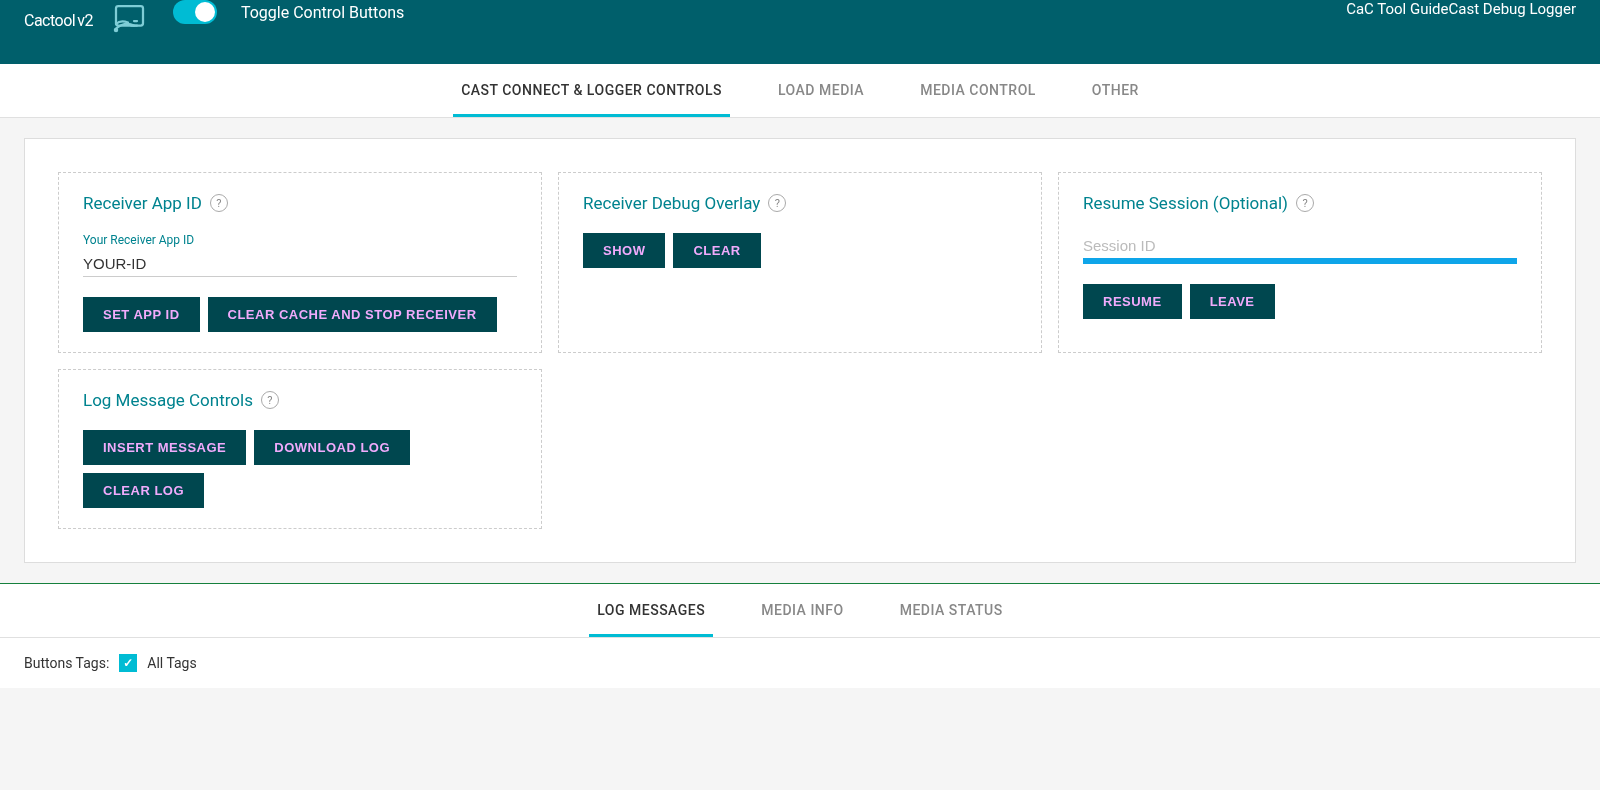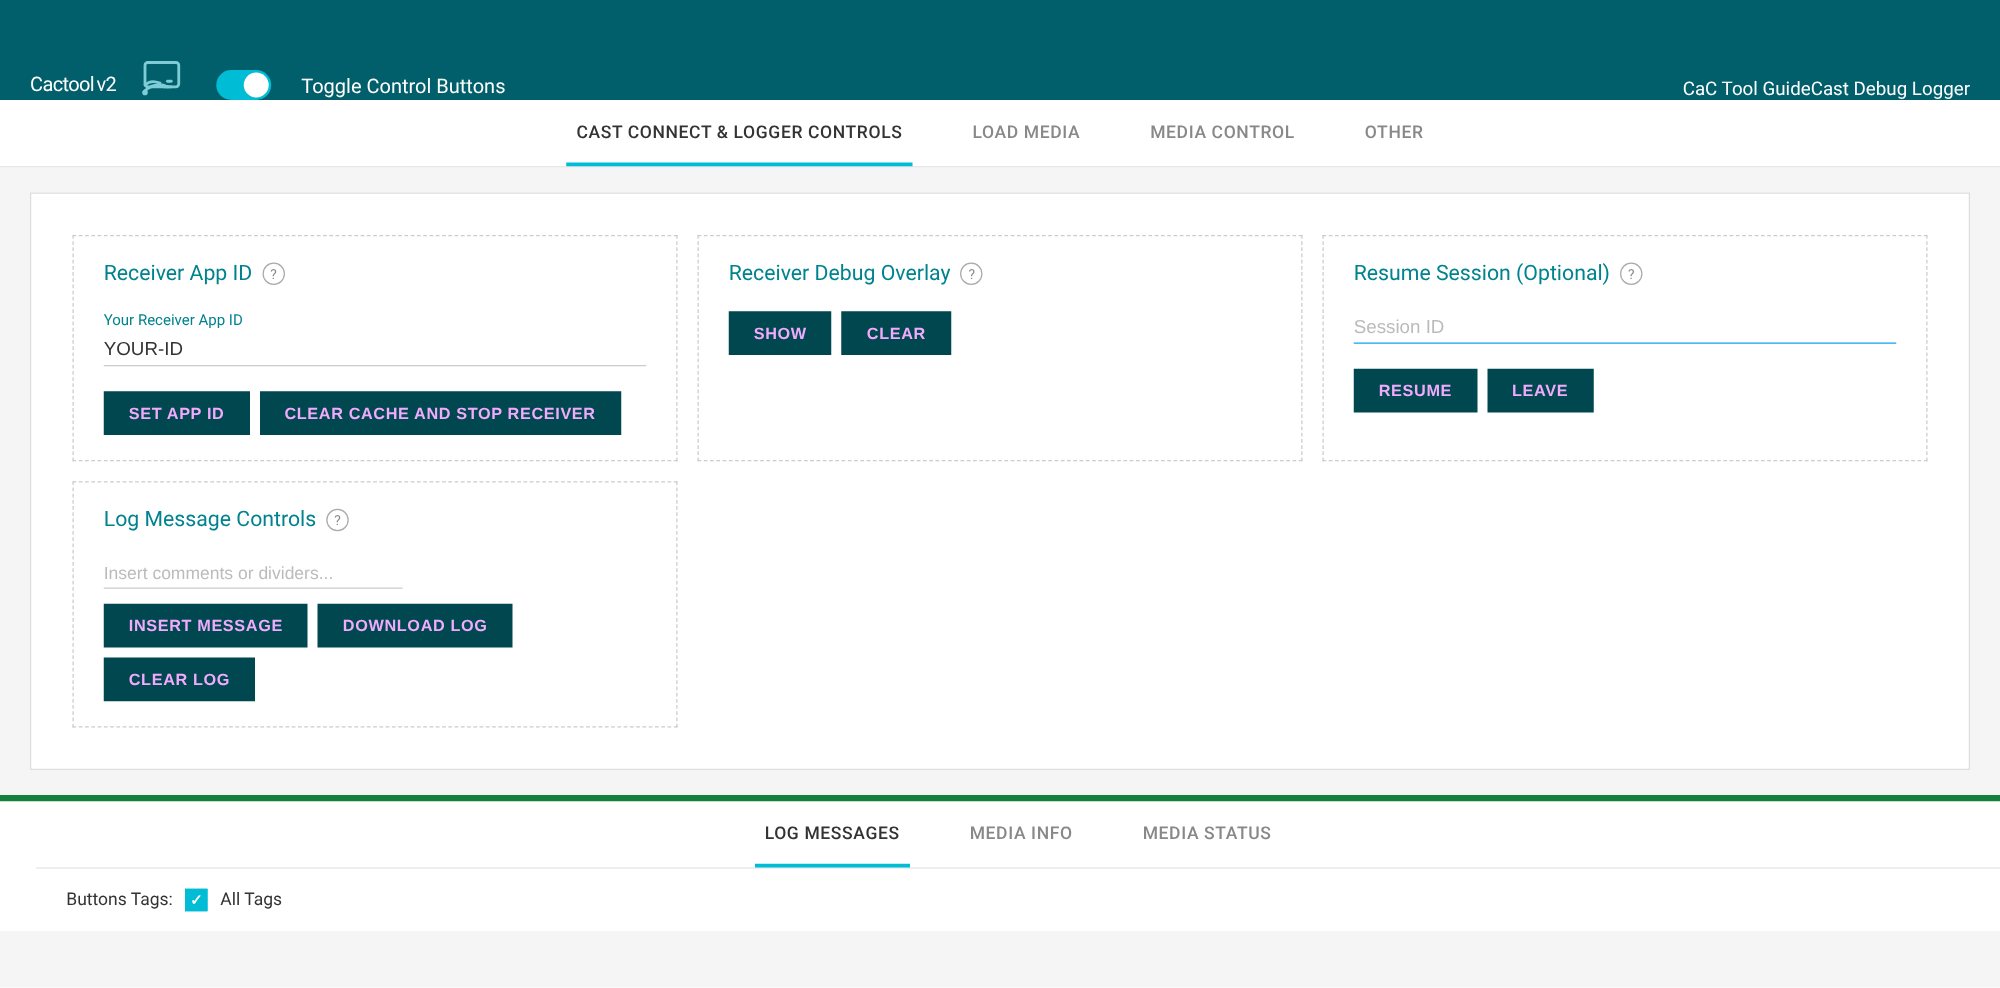--- a/index.html
+++ b/index.html
@@ -3,23 +3,23 @@
   <meta charset="utf-8">
   <style>
     * { box-sizing: border-box; margin: 0; padding: 0; }
     body { font-family: 'Roboto', Arial, sans-serif; background: #f5f5f5; color: #333; font-size: 14px; }
 
     
     .header {
       background: #005f6b;
       color: white;
       display: flex;
-      align-items: flex-end;
+      align-items: flex-start;
       padding: 0 24px;
-      height: 80px;
+      height: 64px;
       gap: 16px;
     }
     .header-logo {
       font-size: 28px;
       font-weight: 300;
       color: white;
       letter-spacing: -0.5px;
     }
     .header-logo span {
       font-size: 16px;
@@ -173,21 +173,21 @@
       font-weight: 700;
       cursor: pointer;
       letter-spacing: 0.5px;
       white-space: nowrap;
     }
 
     
     .session-input {
       width: 100%;
       border: none;
-      border-bottom: 1px solid #0ea5e9;
+      border-bottom: 6px solid #0ea5e9;
       padding: 4px 0;
       font-size: 15px;
       color: #bbb;
       outline: none;
       background: transparent;
       margin-bottom: 20px;
     }
     .session-input::placeholder { color: #bbb; }
 
     
@@ -211,22 +211,21 @@
     .log-buttons {
       display: flex;
       flex-wrap: wrap;
       gap: 8px;
     }
 
     
     .bottom-section {
       background: white;
       margin-top: 0;
-      border-top: 5px solid #15803d;
-      padding-left: 29px;
+      border-top: 1px solid #15803d;
     }
     .bottom-tabs {
       display: flex;
       justify-content: center;
       gap: 40px;
       padding: 0 24px;
       border-bottom: 1px solid #e0e0e0;
     }
     .bottom-tab {
       padding: 18px 8px 16px;
@@ -346,21 +345,20 @@
         <button class="btn">LEAVE</button>
       </div>
     </div>
 
     <div class="panel">
       <div class="panel-title">
         <span>Log Message Controls</span>
         <span class="help-icon">?</span>
       </div>
       <div class="log-controls-row">
-        <input class="log-input" type="text" placeholder="Insert comments or dividers..." style="">
         <div class="log-buttons">
           <button class="btn">INSERT MESSAGE</button>
           <button class="btn">DOWNLOAD LOG</button>
           <button class="btn">CLEAR LOG</button>
         </div>
       </div>
     </div>
 
   </div>
 </div>

